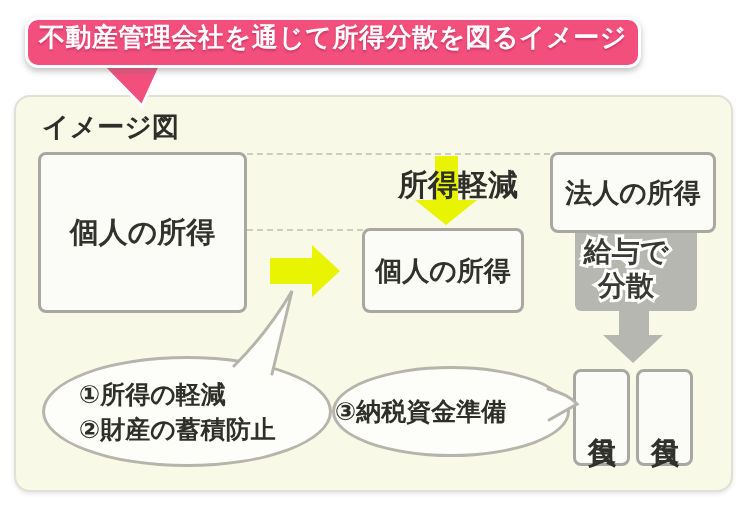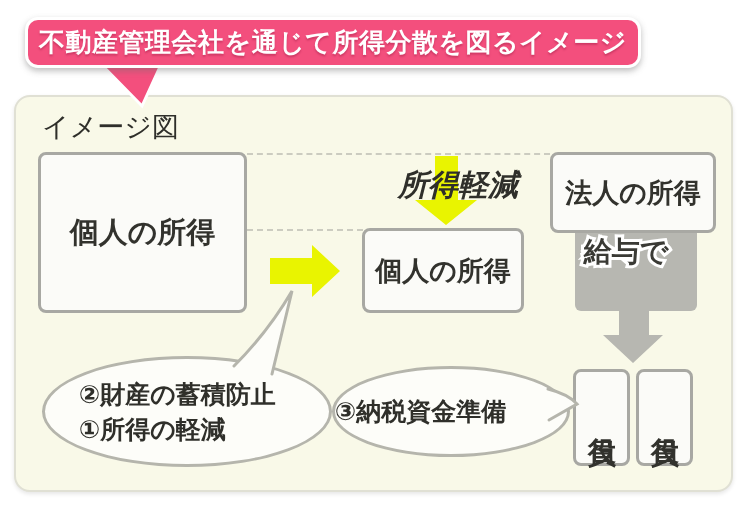--- a/index.html
+++ b/index.html
@@ -9,38 +9,38 @@
     color:#32322d;
   }
   .abs{position:absolute;}
   svg.layer{position:absolute;left:0;top:0;width:750px;height:520px;pointer-events:none;}
 
   
   .banner{
     left:25px;top:17px;width:616px;height:51px;box-sizing:border-box;
     background:#f34f7d;border:3px solid #ffffff;border-radius:13px;
     box-shadow:0 3px 6px rgba(110,110,110,.45);
-    display:flex;align-items:center;justify-content:center;
+    display:flex;align-items:flex-start;justify-content:center;
     z-index:10;
   }
   .banner-text{
     color:#ffffff;font-weight:bold;font-size:26px;letter-spacing:.5px;
     text-shadow:0 2px 2px rgba(160,30,70,.45);white-space:nowrap;
   }
   .banner-tail{z-index:9;}
 
   
   .panel{
     left:14px;top:95px;width:719px;height:397px;box-sizing:border-box;
     background:#f9f9e8;border:2px solid #e0e0d4;border-radius:16px;
     box-shadow:0 2px 4px rgba(0,0,0,.10);
     z-index:0;
   }
   .panel-title{
-    left:42px;top:109px;font-size:27px;font-weight:normal;z-index:1;color:#2f2f2a;
+    left:42px;top:109px;font-size:27px;font-weight:bold;z-index:1;color:#2f2f2a;
   }
 
   
   .dash{border-top:2px dashed #ccccc0;height:0;z-index:1;}
   .dash-a{left:247px;top:153px;width:303px;}
   .dash-b{left:247px;top:229px;width:116px;}
 
   
   .box{
     box-sizing:border-box;background:#fbfbf8;border:3px solid #a8a8a3;
@@ -63,21 +63,21 @@
   .salary-label{
     left:575px;top:235px;width:102px;text-align:center;z-index:3;
     font-size:28px;line-height:34px;font-weight:bold;color:#3a3a35;
     -webkit-text-stroke:6px #ffffff;paint-order:stroke fill;
   }
   .arrow-layer{z-index:2;}
 
   
   .income-reduction-label{
     left:378px;top:165px;width:160px;text-align:center;z-index:3;
-    font-size:30px;font-weight:bold;color:#2f2f2a;white-space:nowrap;font-style:italic;
+    font-size:30px;font-weight:bold;color:#2f2f2a;white-space:nowrap;
   }
 
   
   .bubble{
     box-sizing:border-box;background:#fdfdf9;border:3px solid #b5b5ac;
     border-radius:50%;z-index:5;display:flex;flex-direction:column;justify-content:center;
   }
   .bubble-benefits{left:42px;top:356px;width:290px;height:111px;padding-left:34px;}
   .bubble-tax{left:332px;top:366px;width:238px;height:91px;}
   .bubble-line{font-size:25px;line-height:35px;font-weight:bold;color:#2f2f2a;white-space:nowrap;}
@@ -97,20 +97,21 @@
 
   <svg class="layer arrow-layer" viewBox="0 0 750 520">
     <polygon points="270,258 312,258 312,245 340,271 312,297 312,284 270,284" fill="#e9f400"></polygon>
     <polygon points="435,156 458,156 458,200 477,200 446,225 415,200 435,200" fill="#e9f400"></polygon>
     <polygon points="619,300 649,300 649,335 663,335 633,363 603,335 619,335" fill="#b7b7b1"></polygon>
   </svg>
 
   <div class="abs gray-block"></div>
   <div class="abs salary-label">
     <div>給与で</div>
+    <div>分散</div>
   </div>
 
   <div class="abs income-reduction-label">所得軽減</div>
 
   <div class="abs box box-personal-large">
     <span>個人の所得</span>
   </div>
   <div class="abs box box-personal-small">
     <span>個人の所得</span>
   </div>
@@ -118,22 +119,22 @@
     <span>法人の所得</span>
   </div>
   <div class="abs box box-officer officer-1">
     <span class="vtext">役員</span>
   </div>
   <div class="abs box box-officer officer-2">
     <span class="vtext">役員</span>
   </div>
 
   <div class="abs bubble bubble-benefits">
+    <div class="bubble-line">①所得の軽減</div>
     <div class="bubble-line">②財産の蓄積防止</div>
-    <div class="bubble-line">①所得の軽減</div>
   </div>
   <div class="abs bubble bubble-tax">
     <div class="bubble-line">③納税資金準備</div>
   </div>
 
   <svg class="layer bubble-tails" viewBox="0 0 750 520">
     <path d="M 234,366 Q 268,332 292,291 L 272,374" fill="#fdfdf9" stroke="#b5b5ac" stroke-width="3" stroke-linecap="round"></path>
     <path d="M 548,389 Q 568,394 577,404 L 549,420" fill="#fdfdf9" stroke="#b5b5ac" stroke-width="3" stroke-linecap="round"></path>
   </svg>
 

